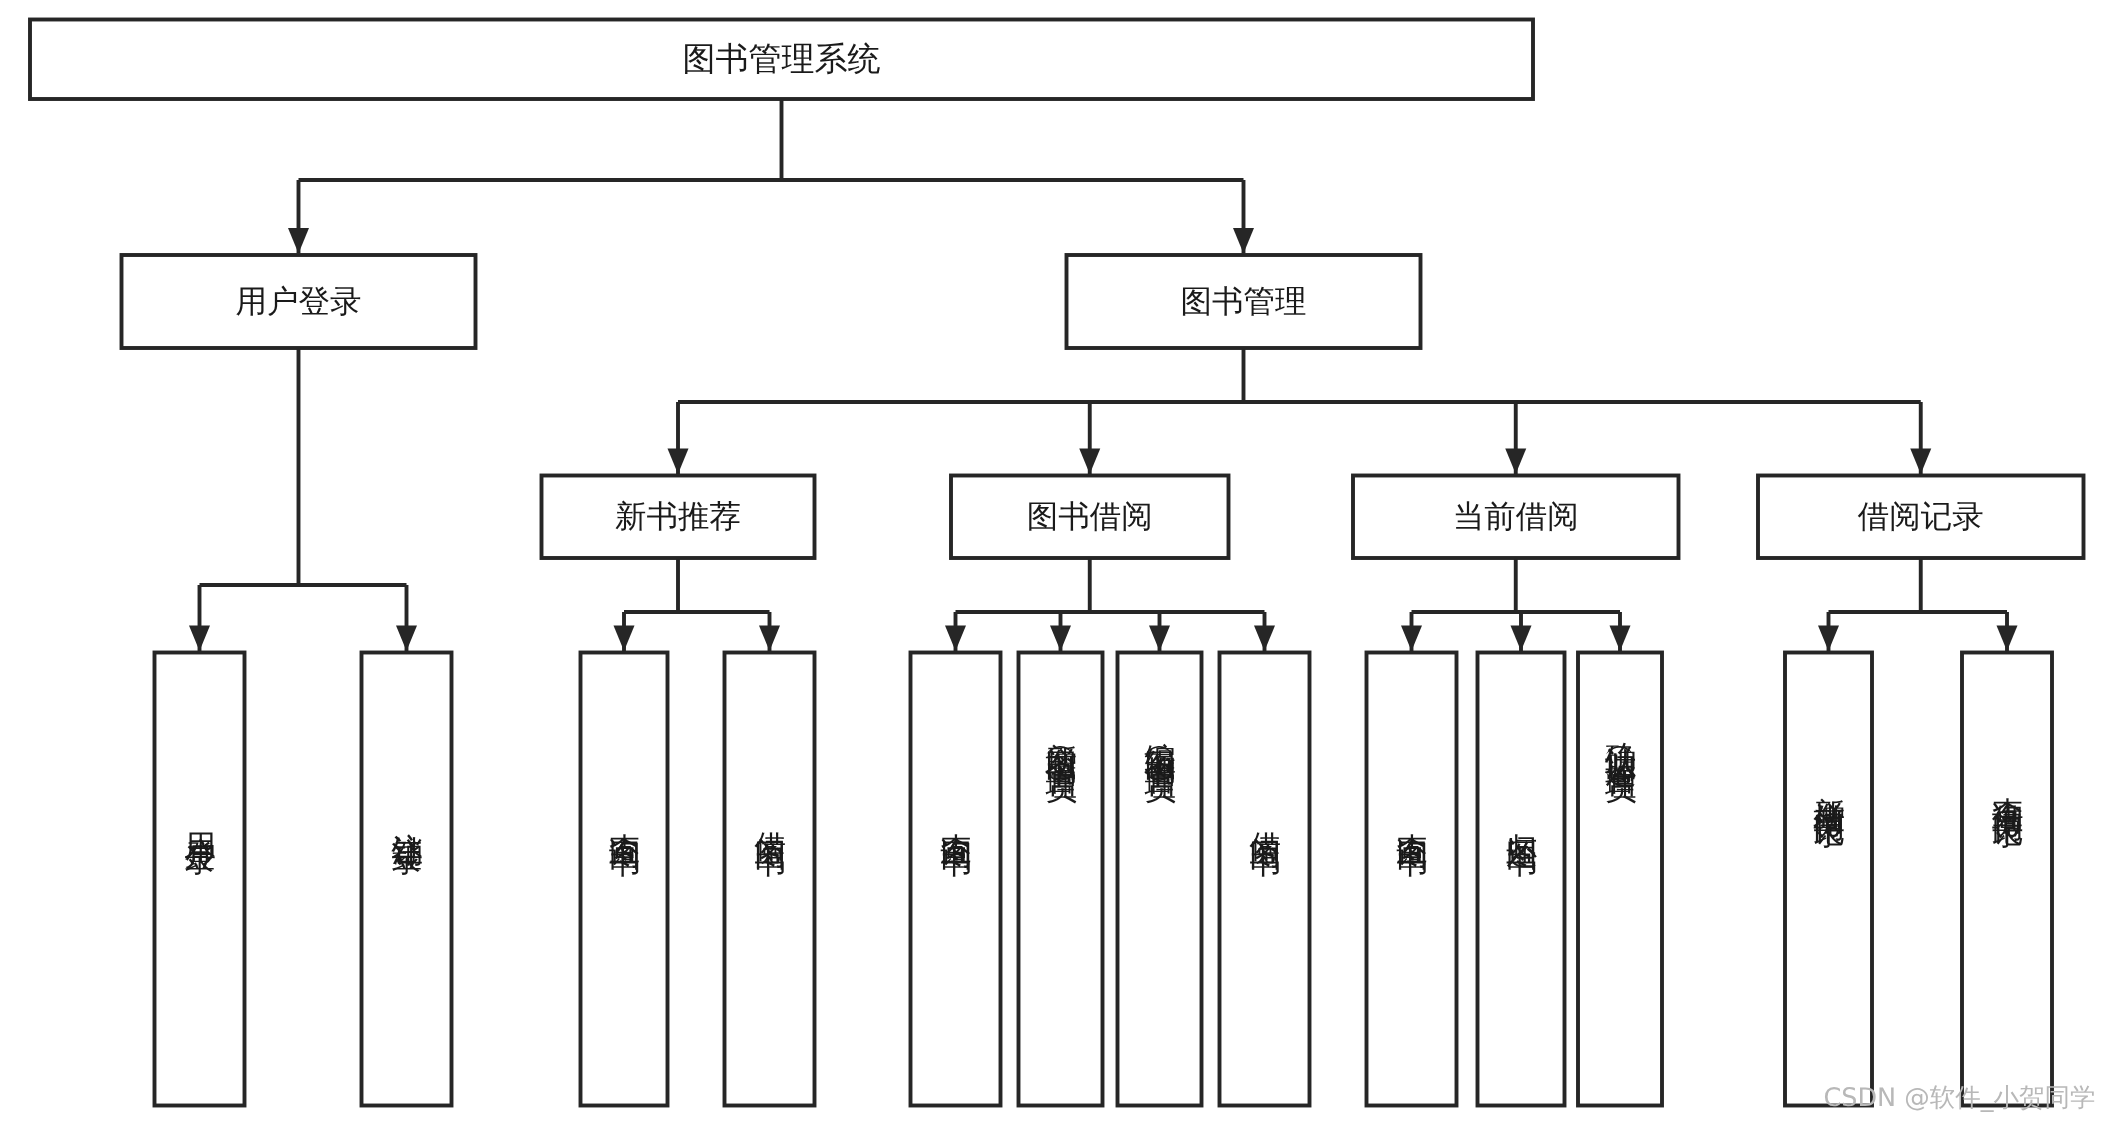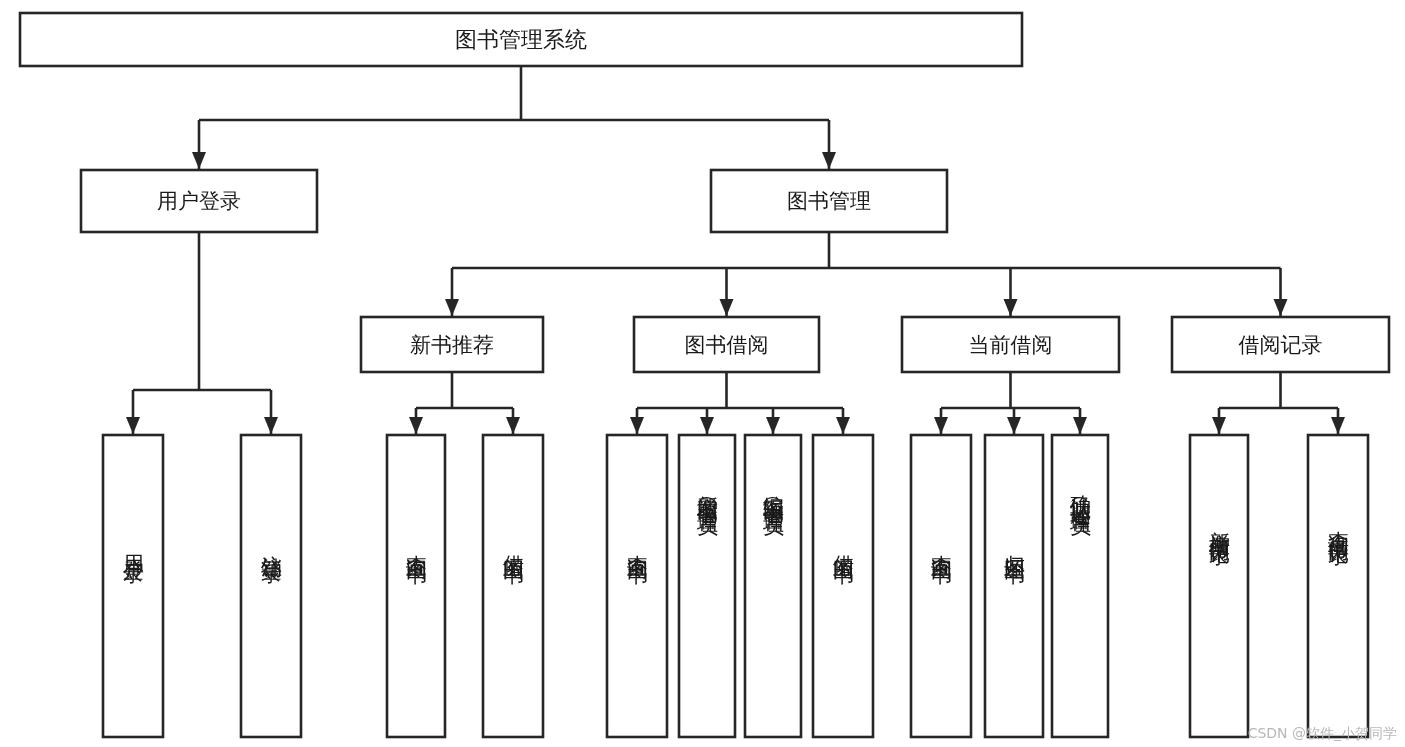--- a/index.html
+++ b/index.html
@@ -66,21 +66,21 @@
     text-orientation: upright;
     letter-spacing: 3px;
     line-height: 1;
     white-space: nowrap;
   }
   .watermark {
     position: absolute;
     right: 8px;
     bottom: 4px;
     font-family: "DejaVu Sans", "Liberation Sans", sans-serif;
-    font-size: 14px;
+    font-size: 17px;
     color: #b8b8b8;
     white-space: nowrap;
   }
 </style>
 </head>
 <body>
 
 <div id="diagram-root">
 
   <svg class="diagram-canvas" id="diagram-canvas" viewBox="0 0 1405 747" xmlns="http://www.w3.org/2000/svg">

